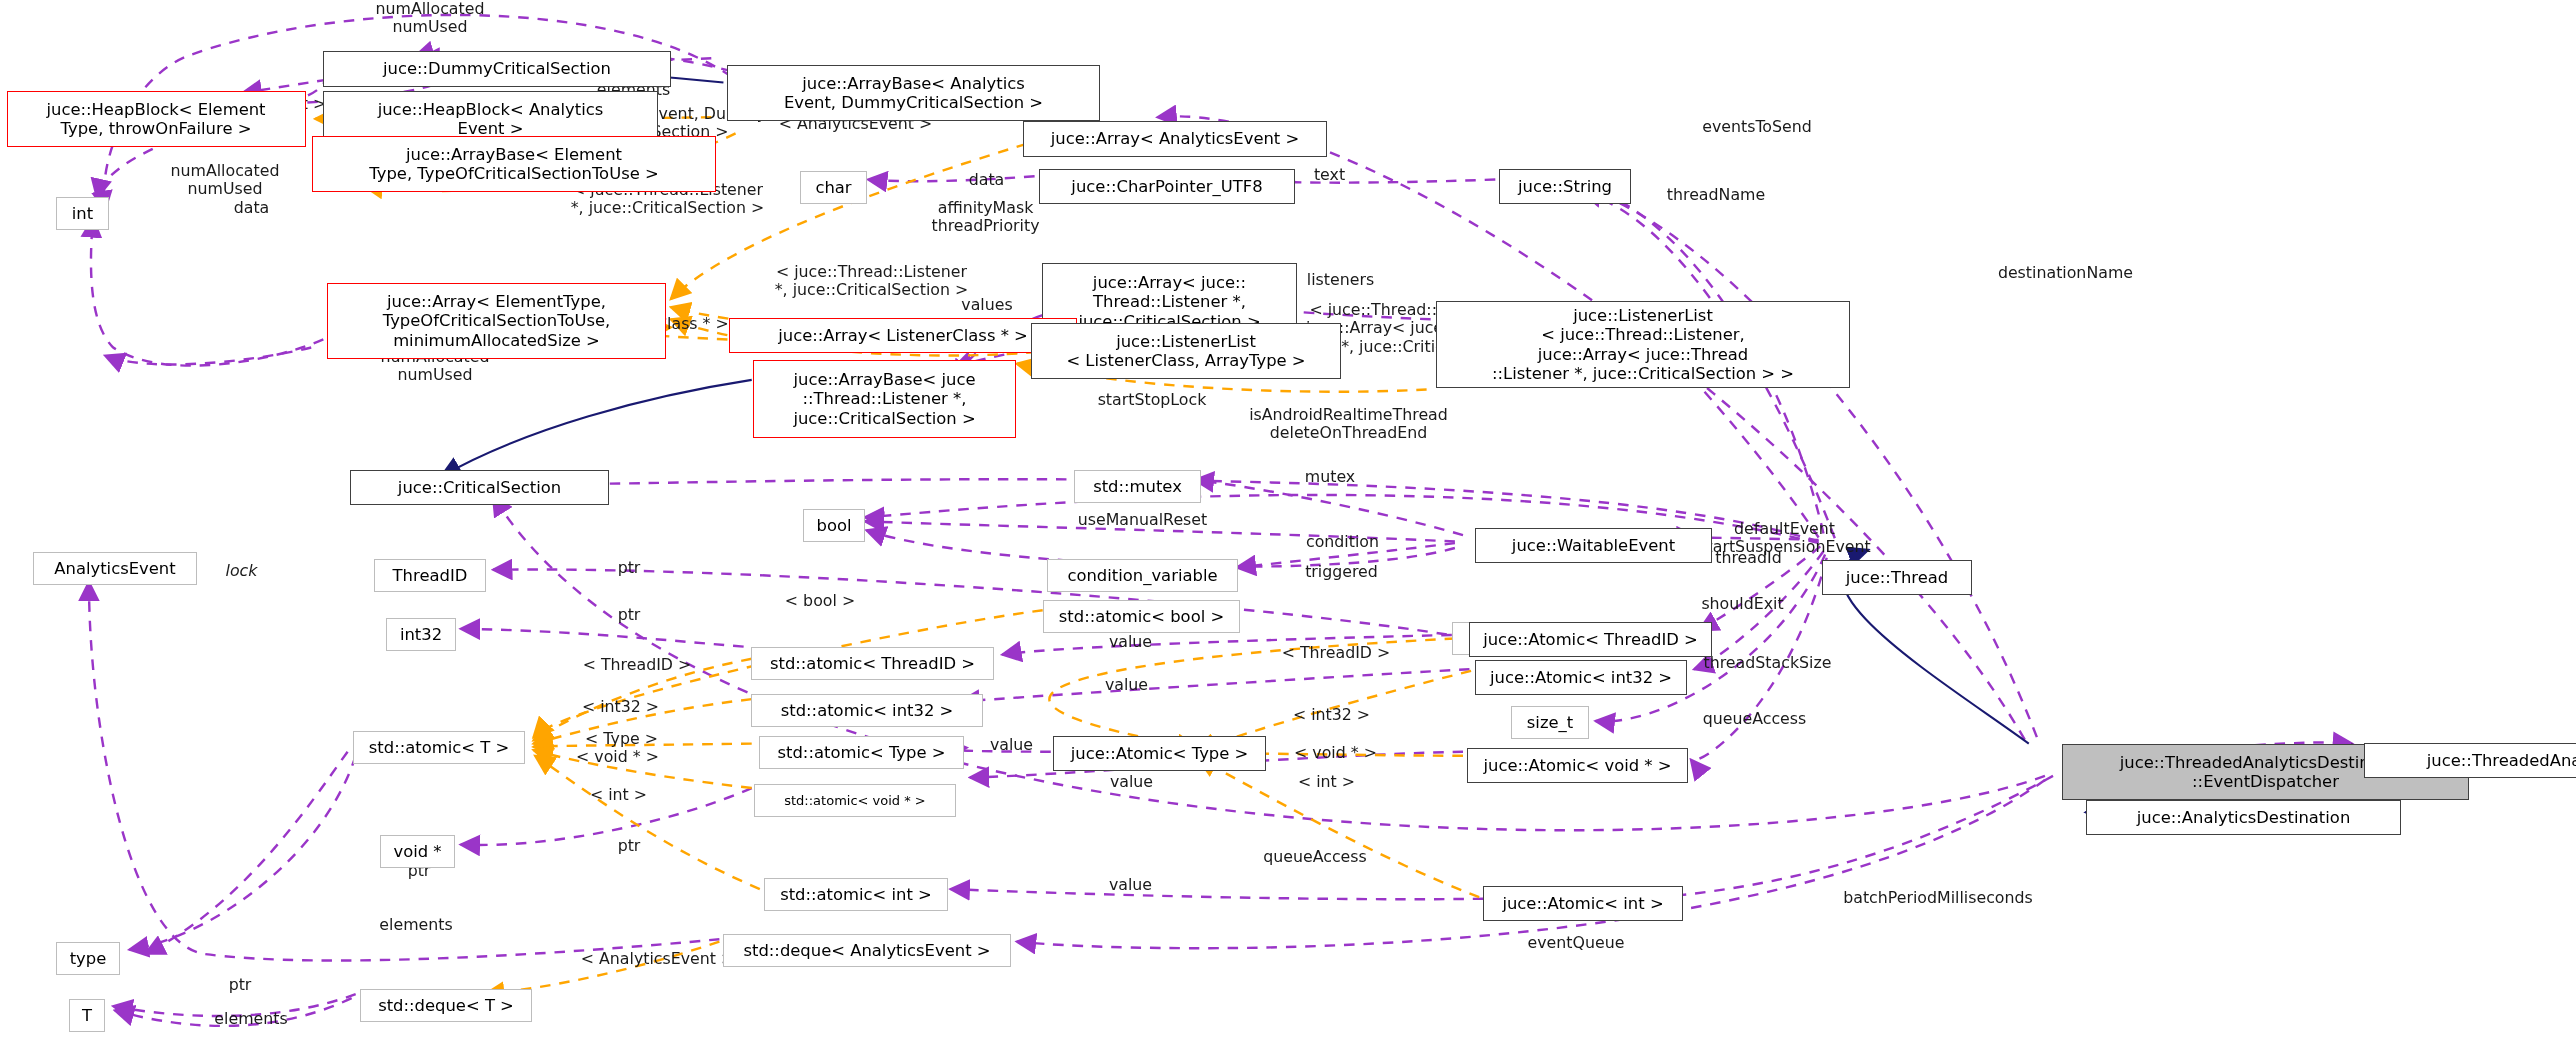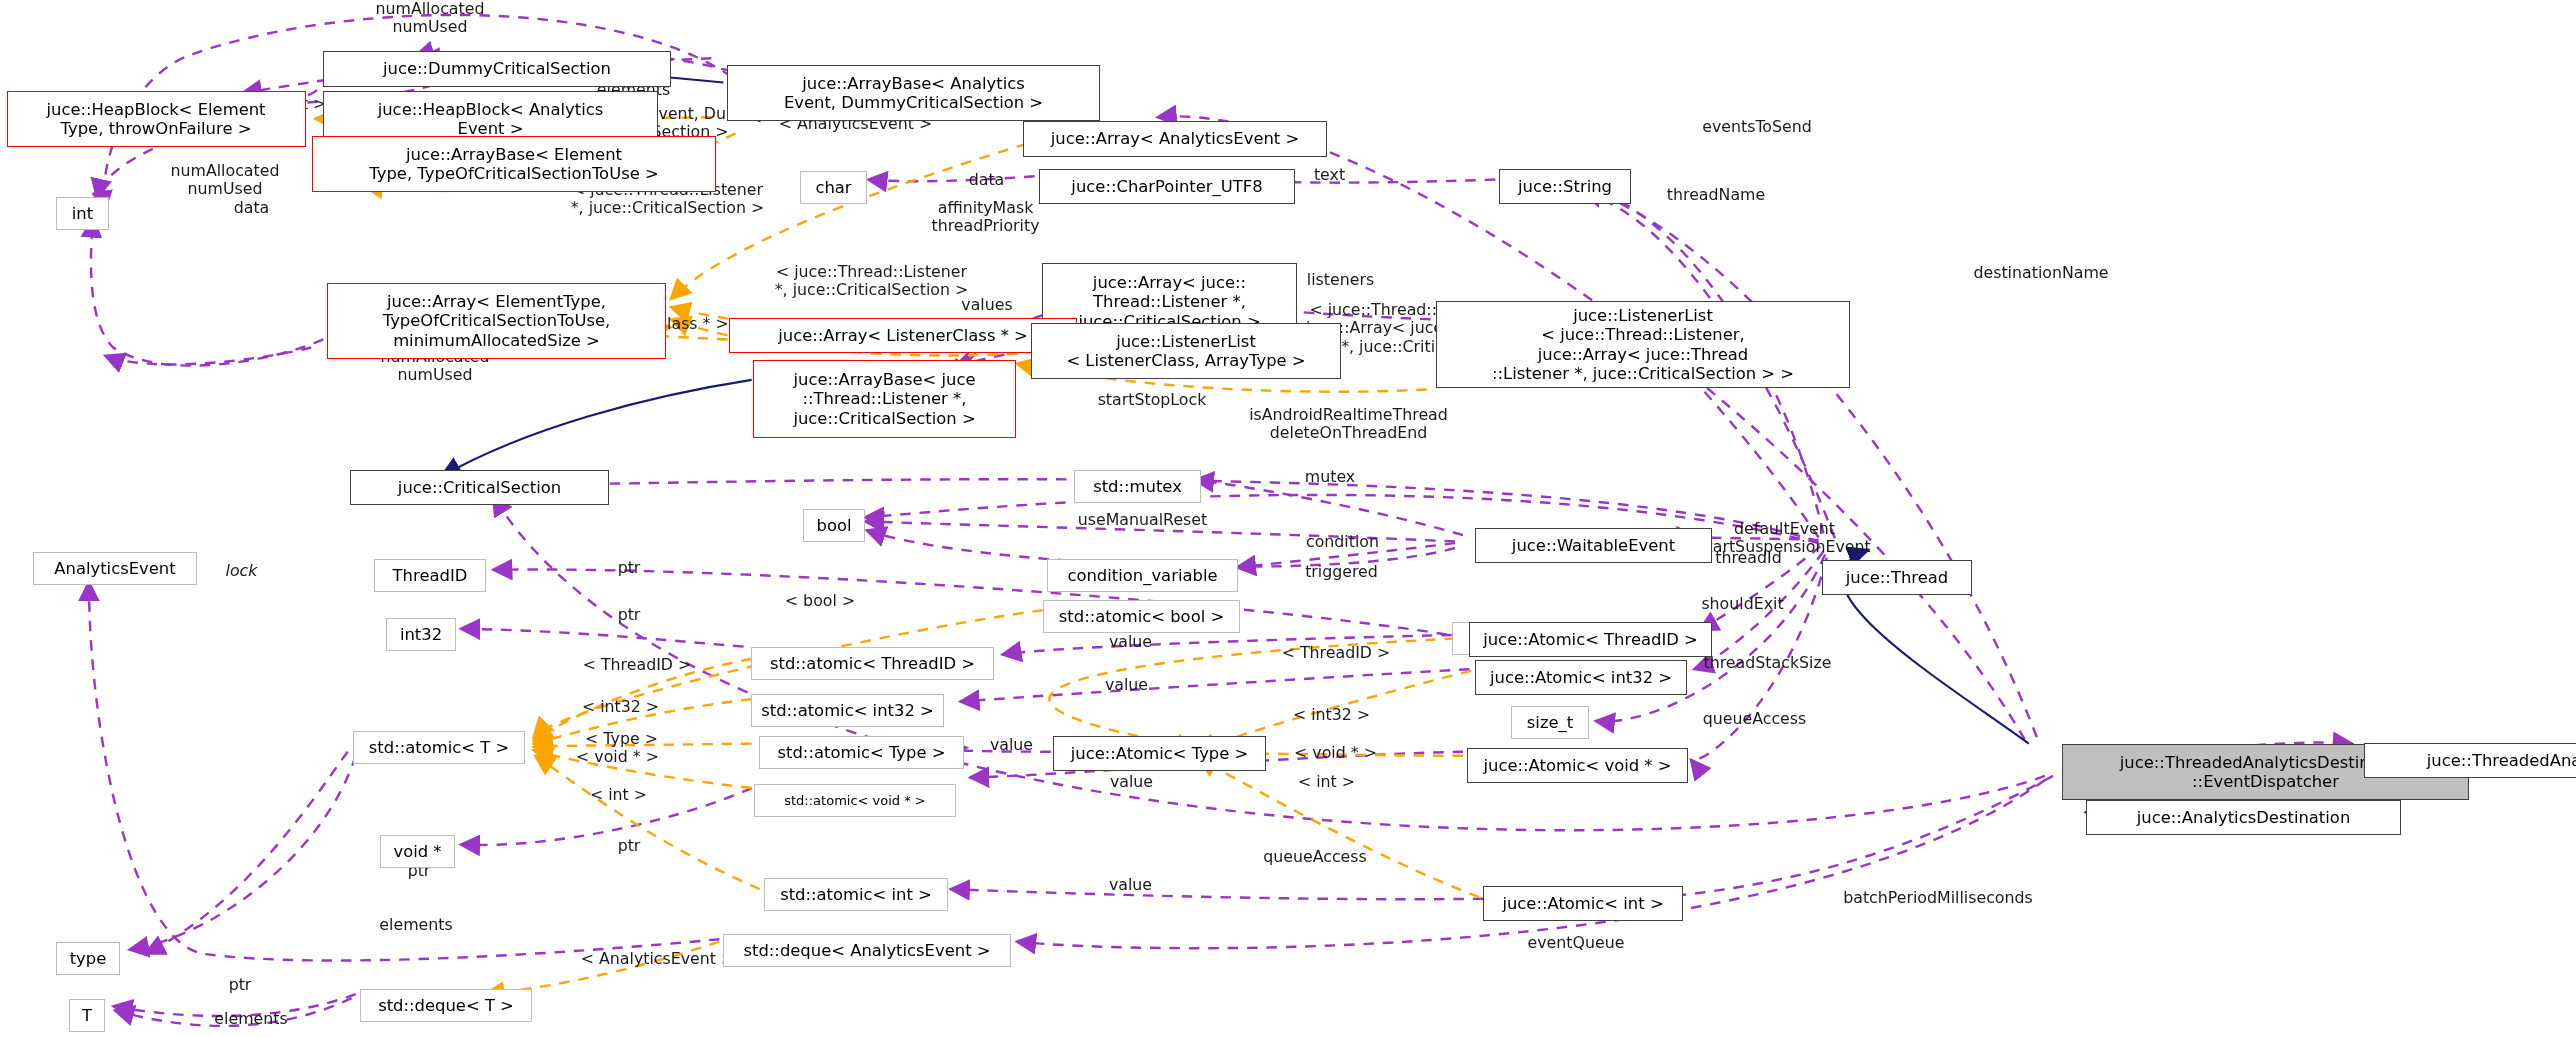--- a/index.html
+++ b/index.html
@@ -178,21 +178,21 @@
     <div class="node n-plain" style="left: 803px; top: 509px; width: 62px; height: 33px; font-size: 16.4px;">bool</div>
     <div class="node n-plain" style="left: 1047px; top: 559px; width: 191px; height: 33px; font-size: 16.4px;">condition_variable</div>
     <div class="node n-key" style="left: 1475px; top: 528px; width: 237px; height: 35px; font-size: 16.4px;">juce::WaitableEvent</div>
     <div class="node n-key" style="left: 1822px; top: 528px; width: 150px; height: 35px; font-size: 16.4px; margin-top: 32px;">juce::Thread</div>
     <div class="node n-plain" style="left: 374px; top: 559px; width: 112px; height: 33px; font-size: 16.4px;">ThreadID</div>
     <div class="node n-plain" style="left: 386px; top: 618px; width: 70px; height: 33px; font-size: 16.4px;">int32</div>
     <div class="node n-plain" style="left: 1043px; top: 600px; width: 197px; height: 33px; font-size: 16.4px;">std::atomic&lt; bool &gt;</div>
     <div class="node n-plain" style="left: 1452px; top: 622px; width: 243px; height: 33px; font-size: 16.4px;">std::atomic&lt; ThreadID &gt;</div>
     <div class="node n-plain" style="left: 751px; top: 647px; width: 243px; height: 33px; font-size: 16.4px;">std::atomic&lt; ThreadID &gt;</div>
     <div class="node n-key" style="left: 1469px; top: 622px; width: 243px; height: 35px; font-size: 16.4px;">juce::Atomic&lt; ThreadID &gt;</div>
-    <div class="node n-plain" style="left: 751px; top: 694px; width: 193px; height: 33px; font-size: 16.4px;">std::atomic&lt; int32 &gt;</div>
+    <div class="node n-plain" style="left: 751px; top: 694px; width: 232px; height: 33px; font-size: 16.4px;">std::atomic&lt; int32 &gt;</div>
     <div class="node n-key" style="left: 1475px; top: 660px; width: 212px; height: 35px; font-size: 16.4px;">juce::Atomic&lt; int32 &gt;</div>
     <div class="node n-plain" style="left: 353px; top: 731px; width: 172px; height: 33px; font-size: 16.4px;">std::atomic&lt; T &gt;</div>
     <div class="node n-plain" style="left: 759px; top: 736px; width: 205px; height: 33px; font-size: 16.4px;">std::atomic&lt; Type &gt;</div>
     <div class="node n-key" style="left: 1053px; top: 736px; width: 213px; height: 35px; font-size: 16.4px;">juce::Atomic&lt; Type &gt;</div>
     <div class="node n-plain" style="left: 1511px; top: 706px; width: 78px; height: 33px; font-size: 16.4px;">size_t</div>
     <div class="node n-key" style="left: 1467px; top: 748px; width: 221px; height: 35px; font-size: 16.4px;">juce::Atomic&lt; void * &gt;</div>
     <div class="node n-plain" style="left: 754px; top: 784px; width: 202px; height: 33px; font-size: 13px;">std::atomic&lt; void * &gt;</div>
     <div class="node n-plain" style="left: 380px; top: 835px; width: 75px; height: 33px; font-size: 16.4px;">void *</div>
     <div class="node n-plain" style="left: 764px; top: 878px; width: 184px; height: 33px; font-size: 16.4px;">std::atomic&lt; int &gt;</div>
     <div class="node n-key" style="left: 1483px; top: 886px; width: 200px; height: 35px; font-size: 16.4px;">juce::Atomic&lt; int &gt;</div>
@@ -216,21 +216,21 @@
     <div class="edge-label" style="left: 151px; top: 162px; width: 148px; font-size: 15.8px; text-align: center;">numAllocated
 numUsed</div>
     <div class="edge-label" style="left: 958px; top: 171px; width: 57px; font-size: 15.8px; text-align: center;">data</div>
     <div class="edge-label" style="left: 1305px; top: 166px; width: 49px; font-size: 15.8px; text-align: center;">text</div>
     <div class="edge-label" style="left: 1646px; top: 186px; width: 140px; font-size: 15.8px; text-align: center;">threadName</div>
     <div class="edge-label" style="left: 544px; top: 181px; width: 247px; font-size: 15.8px; text-align: center;">&lt; juce::Thread::Listener
 *, juce::CriticalSection &gt;</div>
     <div class="edge-label" style="left: 223px; top: 199px; width: 57px; font-size: 15.8px; text-align: center;">data</div>
     <div class="edge-label" style="left: 910px; top: 199px; width: 151px; font-size: 15.8px; text-align: center;">affinityMask
 threadPriority</div>
-    <div class="edge-label" style="left: 1949px; top: 264px; width: 184px; font-size: 15.8px; text-align: center;">destinationName</div>
+    <div class="edge-label" style="left: 1949px; top: 264px; width: 184px; font-size: 15.8px; text-align: right;">destinationName</div>
     <div class="edge-label" style="left: 748px; top: 263px; width: 247px; font-size: 15.8px; text-align: center;">&lt; juce::Thread::Listener
 *, juce::CriticalSection &gt;</div>
     <div class="edge-label" style="left: 1295px; top: 271px; width: 91px; font-size: 15.8px; text-align: center;">listeners</div>
     <div class="edge-label" style="left: 1219px; top: 301px; width: 377px; font-size: 15.8px; text-align: center;">&lt; juce::Thread::Listener,
 juce::Array&lt; juce::Thread
 ::Listener *, juce::CriticalSection &gt; &gt;</div>
     <div class="edge-label" style="left: 1694px; top: 317px; width: 91px; font-size: 15.8px; text-align: center;">listeners</div>
     <div class="edge-label" style="left: 950px; top: 296px; width: 74px; font-size: 15.8px; text-align: center;">values</div>
     <div class="edge-label" style="left: 557px; top: 315px; width: 189px; font-size: 15.8px; text-align: center;">&lt; ListenerClass * &gt;</div>
     <div class="edge-label" style="left: 947px; top: 331px; width: 91px; font-size: 15.8px; text-align: center;">listeners</div>

